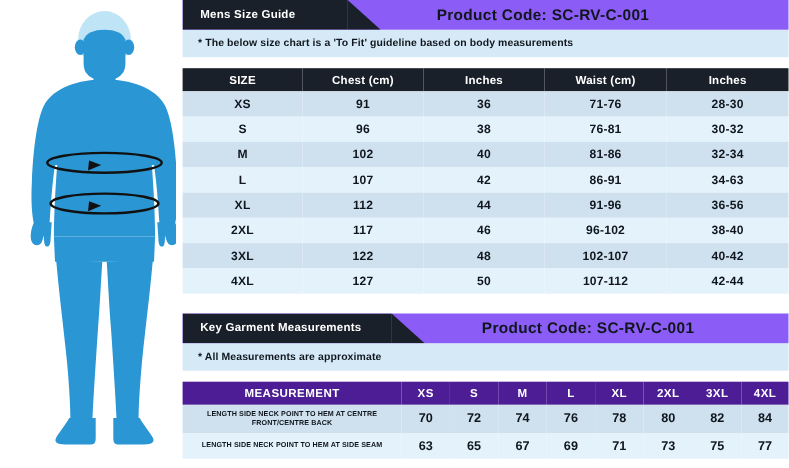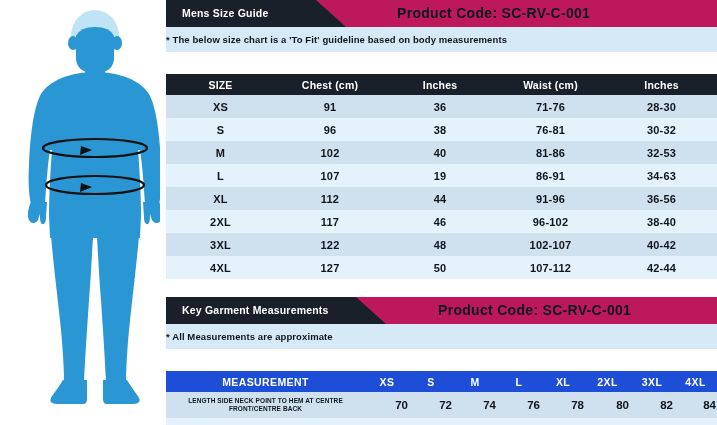--- a/index.html
+++ b/index.html
@@ -36,21 +36,21 @@
     top: 0;
     width: 551px;
     height: 425px;
   }
 
   
   .banner {
     position: relative;
     width: 551px;
     height: 27px;
-    background: #be185d;
+    background: #8b5cf6;
     overflow: hidden;
   }
   .banner .dark {
     position: absolute;
     left: 0;
     top: 0;
     height: 27px;
     background: #1a2029;
   }
   .banner .banner-title {
@@ -110,32 +110,32 @@
   .note-bar {
     width: 551px;
     height: 25px;
     background: #d5e9f7;
     line-height: 25px;
     color: #10161d;
     font-size: 9.5px;
     font-weight: bold;
     letter-spacing: 0.1px;
     box-sizing: border-box;
+    padding-left: 14px;
     white-space: nowrap;
   }
 
   .gap-sm { height: 10px; }
   .gap-md { height: 18px; }
 
   
   table {
     border-collapse: collapse;
     width: 551px;
     table-layout: fixed;
-    margin-top: 12px;
   }
   #size-table thead th {
     background: #1a2029;
     color: #ffffff;
     font-size: 10.5px;
     font-weight: bold;
     height: 19px;
     text-align: center;
     letter-spacing: 0.2px;
   }
@@ -145,29 +145,29 @@
     font-size: 11px;
     color: #10161d;
     font-weight: bold;
     letter-spacing: 0.2px;
   }
   #size-table tbody tr:nth-child(odd) td { background: #cfe0ef; }
   #size-table tbody tr:nth-child(even) td { background: #e3f2fb; }
 
   
   #meas-table thead th {
-    background: #1d4ed8;
+    background: #4c1d95;
     color: #ffffff;
     font-size: 10.5px;
     font-weight: bold;
     height: 19px;
     letter-spacing: 0.4px;
   }
   #meas-table tbody td {
-    text-align: right;
+    text-align: center;
     font-size: 11.5px;
     color: #10161d;
     font-weight: bold;
   }
   #meas-table tbody td.label {
     font-size: 6.5px;
     text-align: center;
     letter-spacing: 0.1px;
     line-height: 8.5px;
     padding: 2px 4px;
@@ -277,26 +277,26 @@
           <td>96</td>
           <td>38</td>
           <td>76-81</td>
           <td>30-32</td>
         </tr>
         <tr>
           <td>M</td>
           <td>102</td>
           <td>40</td>
           <td>81-86</td>
-          <td>32-53</td>
+          <td>32-34</td>
         </tr>
         <tr>
           <td>L</td>
           <td>107</td>
-          <td>19</td>
+          <td>42</td>
           <td>86-91</td>
           <td>34-63</td>
         </tr>
         <tr>
           <td>XL</td>
           <td>112</td>
           <td>44</td>
           <td>91-96</td>
           <td>36-56</td>
         </tr>

